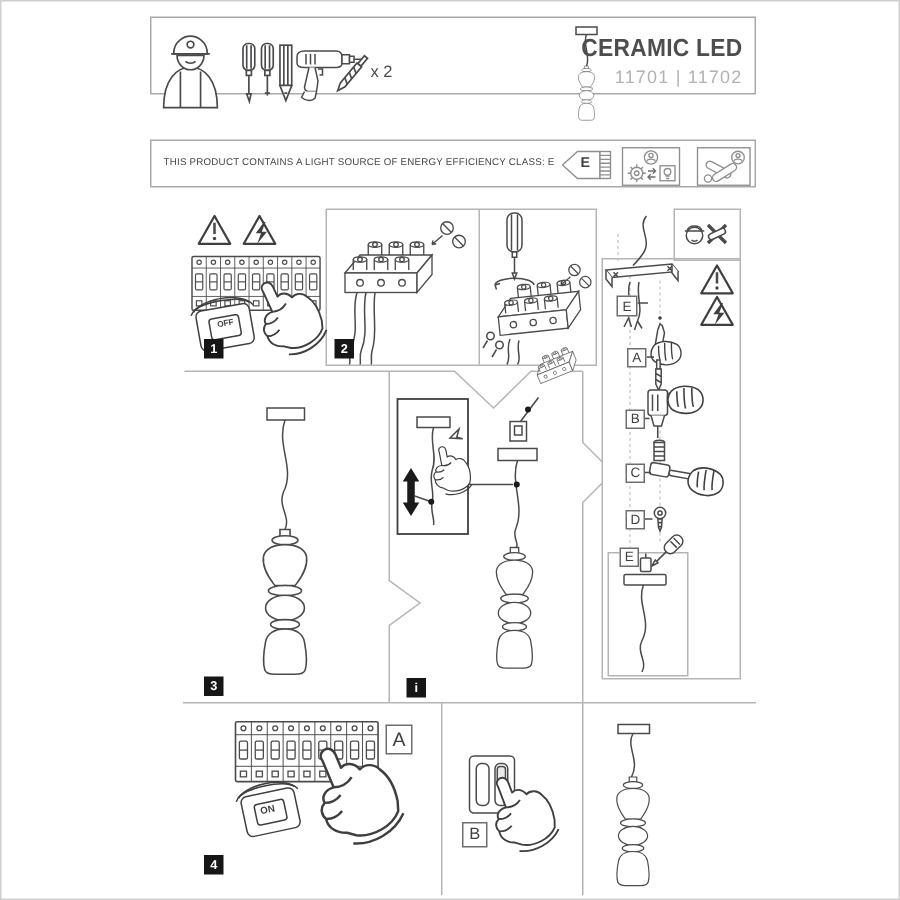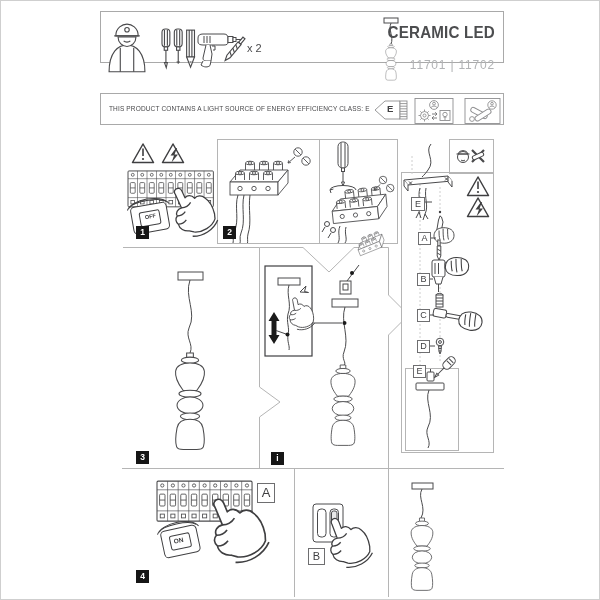--- a/index.html
+++ b/index.html
@@ -8,21 +8,21 @@
   .abs{position:absolute;}
   .box{position:absolute;border:1px solid #a9a9a9;background:#fff;box-sizing:border-box;}
   .badge{position:absolute;width:13px;height:13px;background:#161616;color:#fff;
          font-size:8.5px;font-weight:bold;text-align:center;line-height:13px;}
   .lbl{position:absolute;background:#fff;border:1px solid #6e6e70;color:#3f3f41;
        font-size:9px;text-align:center;box-sizing:border-box;}
   .title{position:absolute;right:8px;top:11px;width:220px;text-align:right;
          font-size:16.5px;font-weight:600;color:#4c4d4f;letter-spacing:.2px;
          transform:scaleX(.92);transform-origin:right;}
   .models{position:absolute;right:8px;top:32px;width:220px;text-align:right;
-          font-size:12px;color:#b1b3b5;letter-spacing:.8px;margin-top:14px;}
+          font-size:12px;color:#b1b3b5;letter-spacing:.8px;}
   .banner-text{position:absolute;left:8px;top:11px;font-size:6.5px;color:#48484a;
                letter-spacing:.15px;white-space:nowrap;}
   .x2{position:absolute;left:146px;top:30px;font-size:11px;color:#4a4a4c;}
   .eletter{position:absolute;left:286px;top:9px;font-size:9.5px;font-weight:bold;color:#3f3f41;}
   .tilt{transform-origin:left top;}
   svg{display:block;}
 </style>
 </head>
 <body>
 

